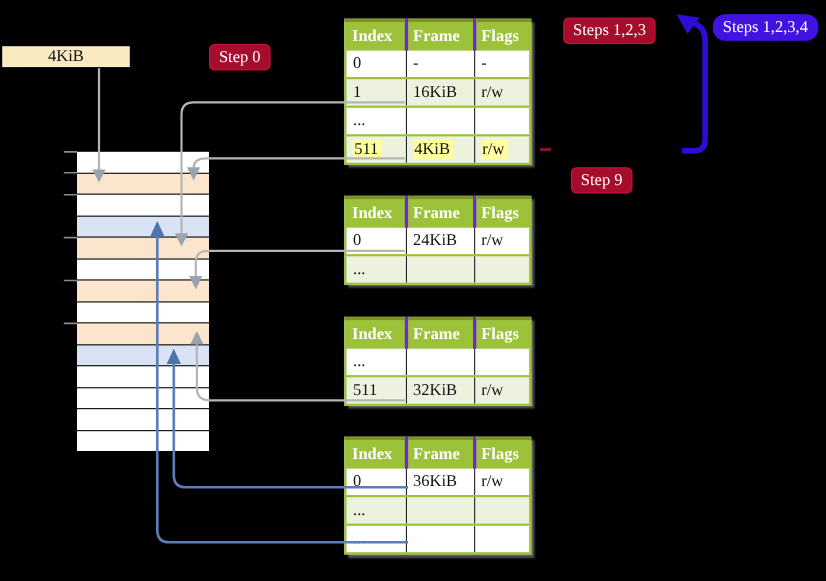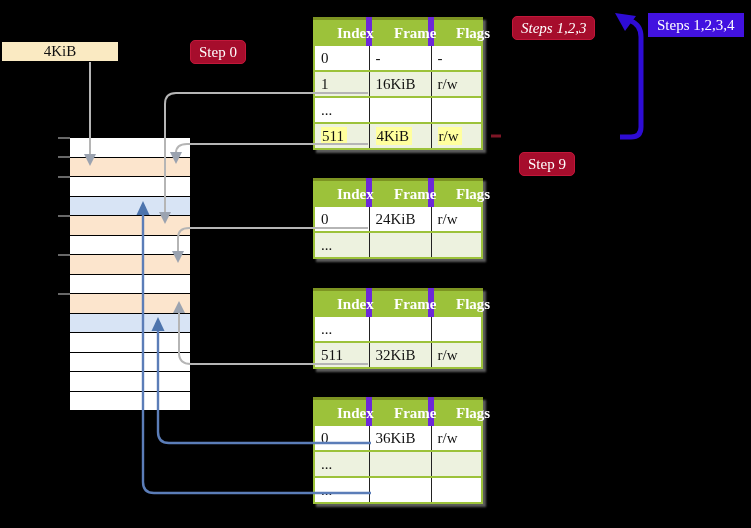--- a/index.html
+++ b/index.html
@@ -4,41 +4,41 @@
 <style>
   html,body{margin:0;padding:0;background:#000;}
   #canvas{position:relative;width:751px;height:528px;background:#000;overflow:hidden;
           font-family:"Liberation Serif","DejaVu Serif",serif;}
 
   
   .size-label{position:absolute;left:2px;top:42px;width:116px;height:19px;
               background:#faeac2;color:#111;font-size:15px;line-height:19px;text-align:center;}
   .badge{position:absolute;color:#fff;font-size:15px;line-height:18px;padding:2px 8px;
          background:#a60d2c;border:1px solid #c2173a;border-radius:5px;white-space:nowrap;}
-  .badge.blue{background:#4212e0;border:1px solid #4212e0;border-radius:0;text-align:right;}
+  .badge.blue{background:#4212e0;border:1px solid #4212e0;border-radius:11px;text-align:right;}
   #step0{left:190px;top:40px;}
-  #steps123{left:512px;top:16px;font-style:italic;}
+  #steps123{left:512px;top:16px;}
   #step4{left:519px;top:152px;}
   #steps1234{left:648px;top:13px;}
 
   
   .mstrip{position:absolute;left:70px;top:138px;width:120px;height:272px;
           display:flex;flex-direction:column;gap:1px;background:#000;}
   .mrow{flex:1;}
   .mrow[data-color="white"]{background:#ffffff;}
   .mrow[data-color="peach"]{background:#fce5cd;}
   .mrow[data-color="blue"]{background:#d8e4f5;}
 
   
   table.ptable{position:absolute;left:313px;border-collapse:collapse;table-layout:fixed;
       width:168px;background:#fff;border:2px solid #9cc23a;border-top:3px solid #7d9422;
       box-shadow:3px 3px 2px rgba(205,205,205,.45);}
   table.ptable th{background:#9cc23a;color:#fff;font-weight:bold;font-size:15px;
-      height:26px;line-height:26px;text-align:left;padding:0 0 0 22px;}
-  table.ptable th + th{border-left:6px solid #6d28d9;text-align:center;}
+      height:26px;line-height:26px;text-align:left;padding:0 0 0 5px;}
+  table.ptable th + th{border-left:3px solid #6d28d9;}
   table.ptable td{height:24px;padding:0 0 0 6px;font-size:15px;color:#111;vertical-align:middle;}
   table.ptable td + td{border-left:1px solid #222;}
   table.ptable tbody tr + tr td{border-top:2px solid #9cc23a;}
   table.ptable tbody tr:nth-child(even){background:#edf2df;}
   tr[data-hl="true"] .ct{background:#ffff9e;padding:1px 3px 1px 1px;}
   #ptable1{top:17px;}  #ptable2{top:178px;}  #ptable3{top:288px;}  #ptable4{top:397px;}
 
   
   svg.overlay{position:absolute;left:0;top:0;z-index:10;pointer-events:none;}
   .badge,.size-label{z-index:20;}

